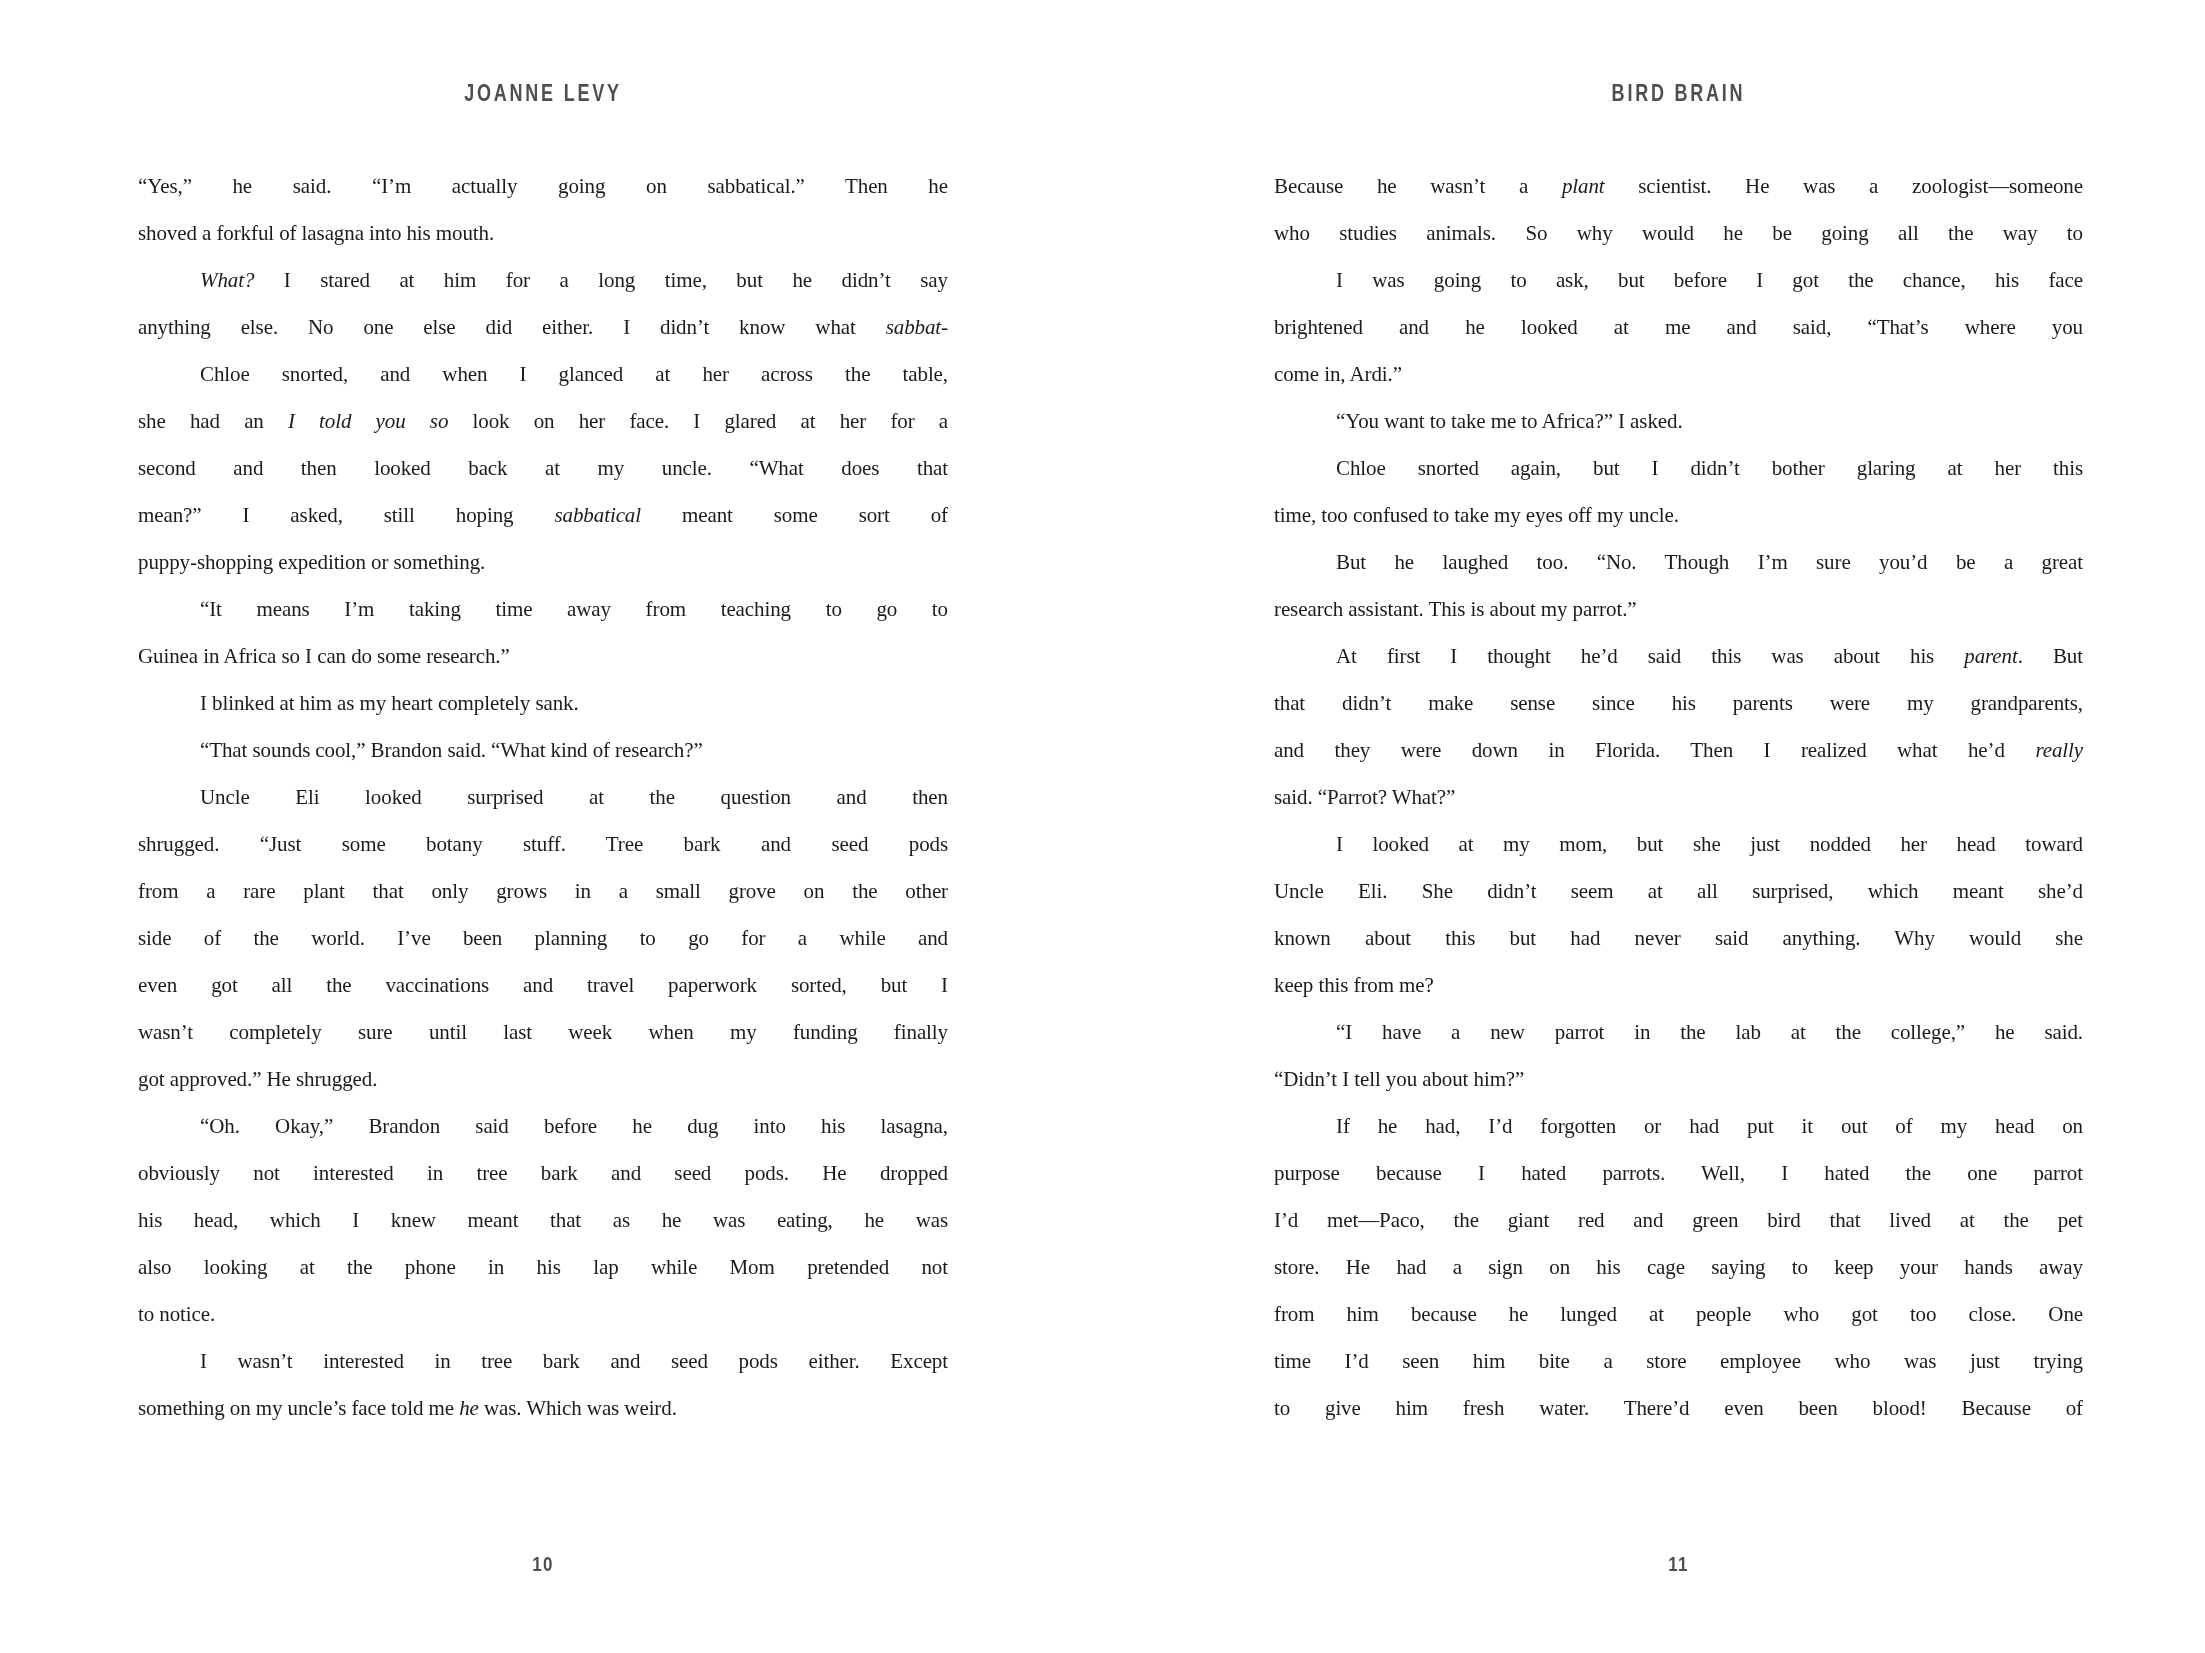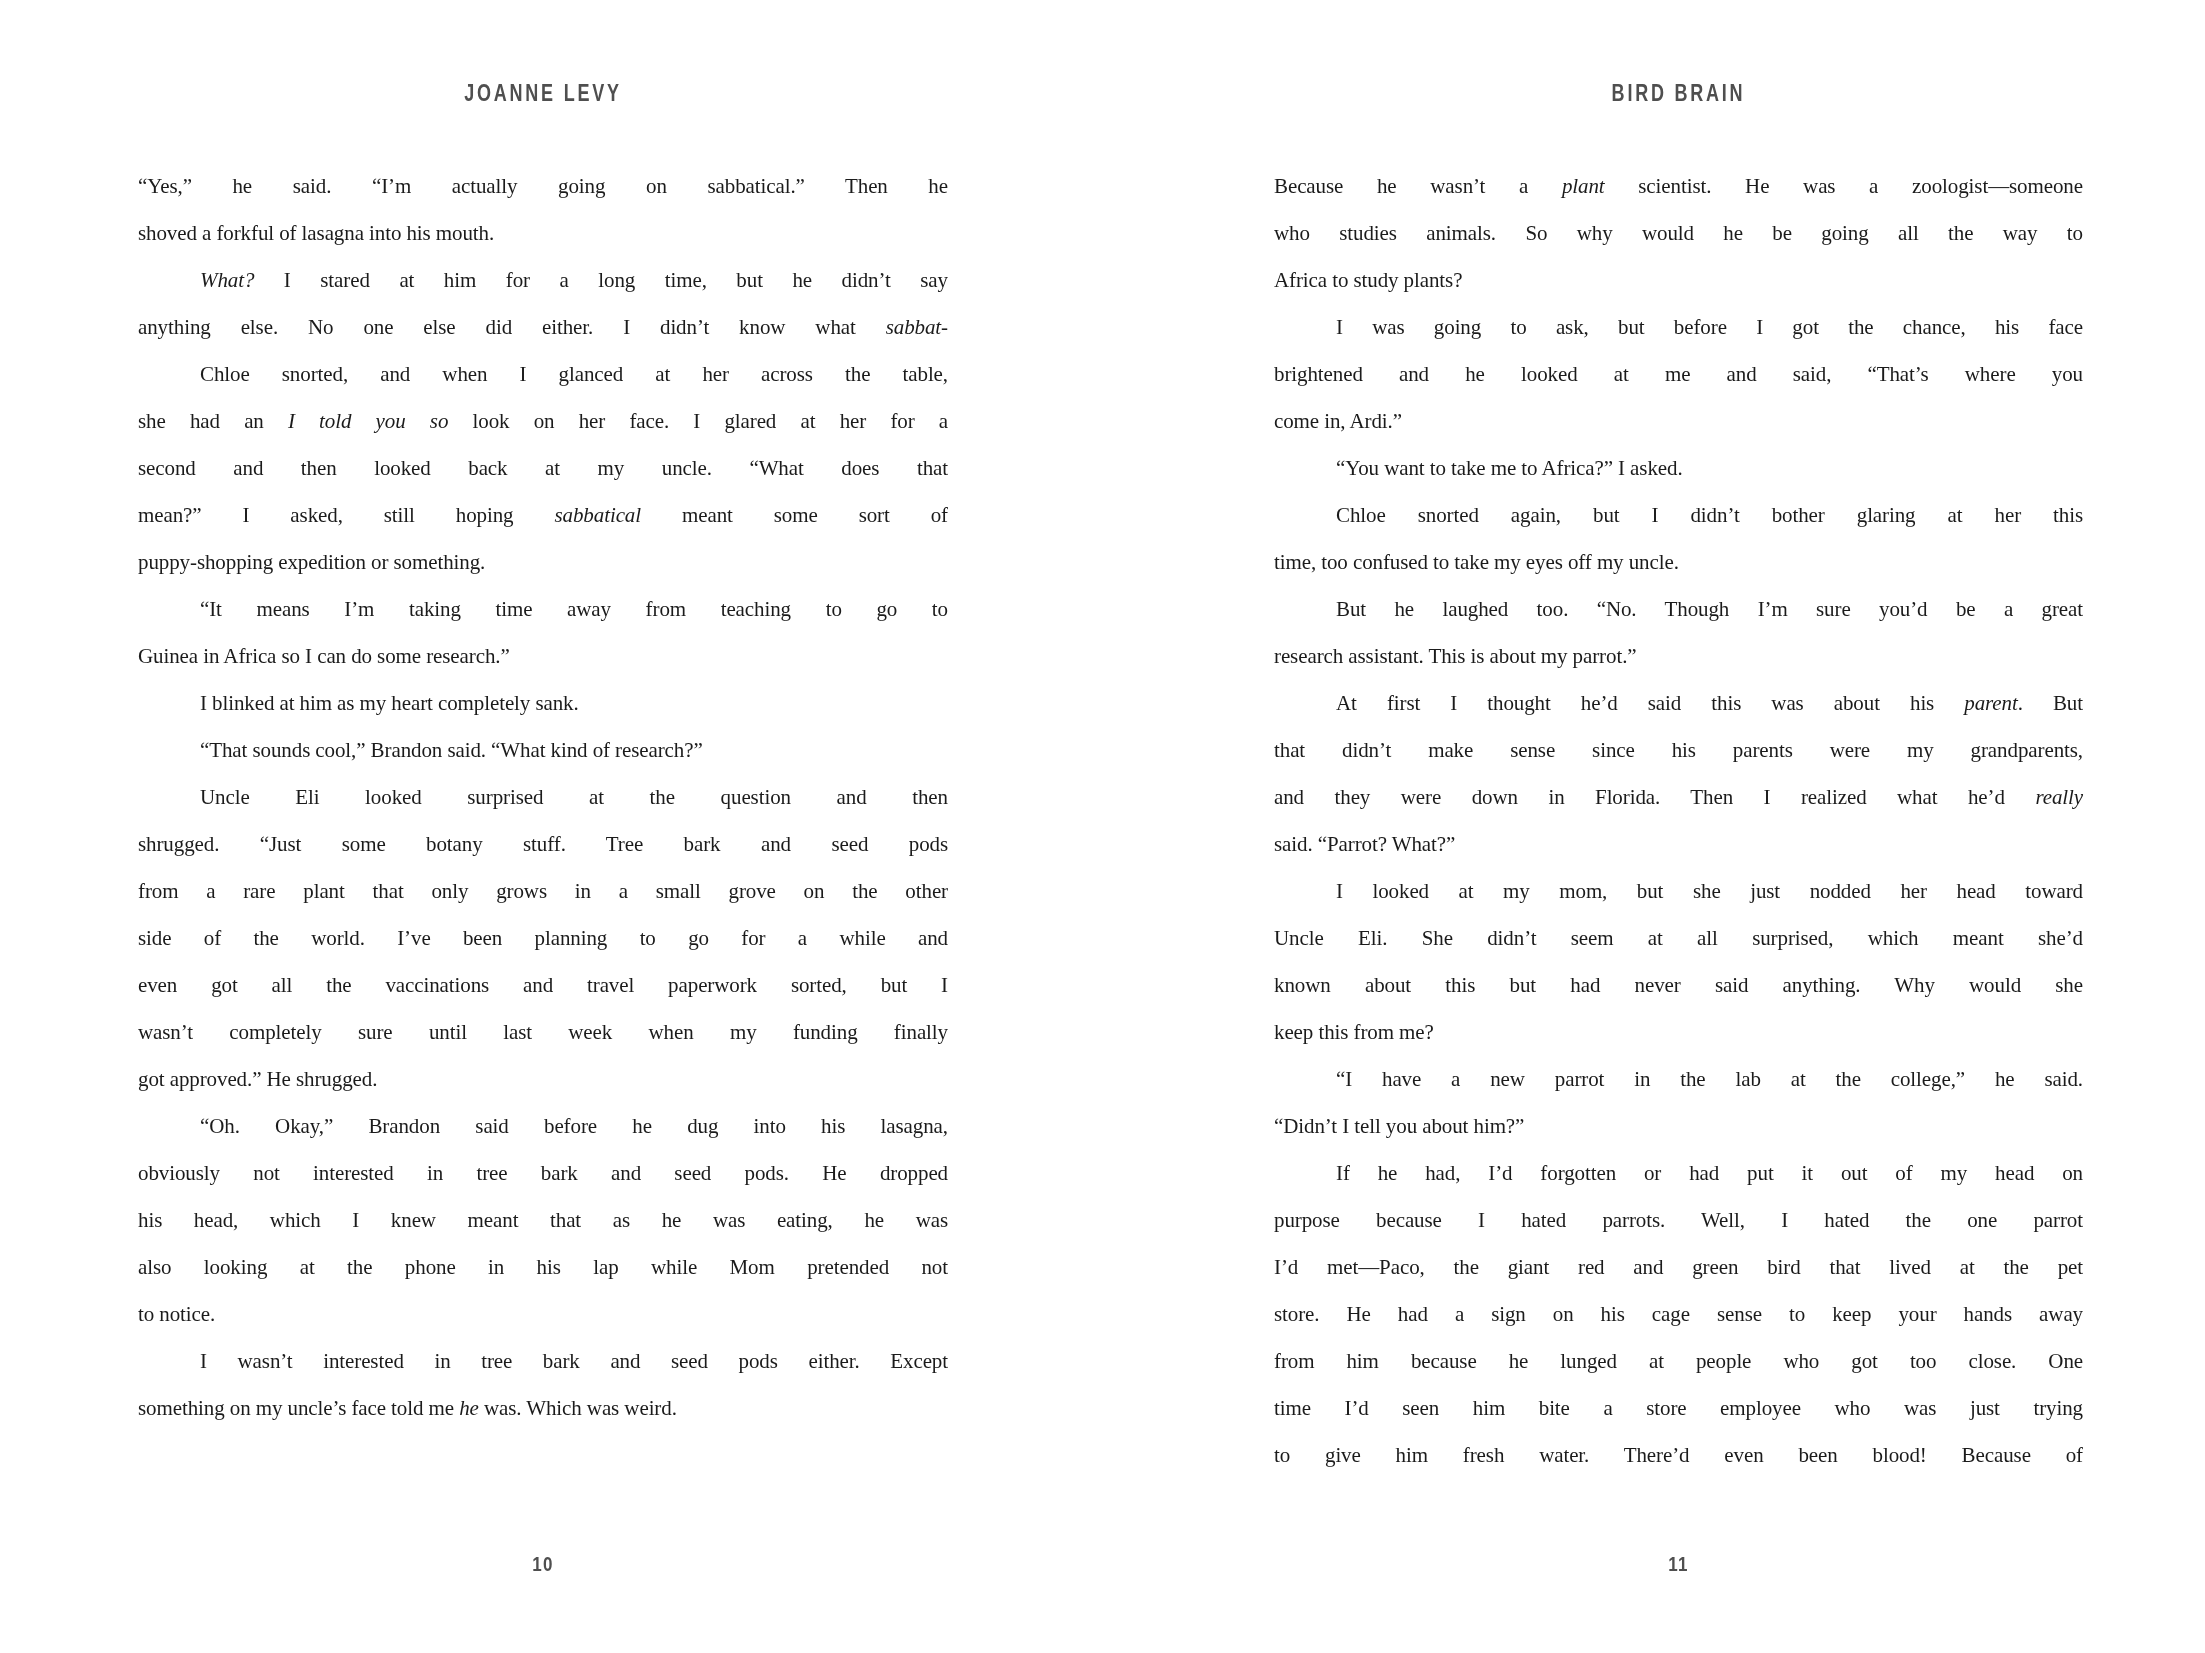--- a/index.html
+++ b/index.html
@@ -132,21 +132,20 @@
       </div>
     <div class="folio">10</div>
   </section>
 
   <section class="page right">
     <div class="running-head">BIRD BRAIN</div>
     <div class="text-col">
         <div class="para">
           <div class="line"><span>Because he wasn’t a </span><em>plant</em><span> scientist. He was a zoologist—someone</span></div>
           <div class="line"><span>who studies animals. So why would he be going all the way to</span></div>
-          <div class="line last"><span>Africa to study plants?</span></div>
         </div>
         <div class="para">
           <div class="line indent"><span>I was going to ask, but before I got the chance, his face</span></div>
           <div class="line"><span>brightened and he looked at me and said, “That’s where you</span></div>
           <div class="line last"><span>come in, Ardi.”</span></div>
         </div>
         <div class="para">
           <div class="line last indent"><span>“You want to take me to Africa?” I asked.</span></div>
         </div>
         <div class="para">
@@ -170,21 +169,21 @@
           <div class="line last"><span>keep this from me?</span></div>
         </div>
         <div class="para">
           <div class="line indent"><span>“I have a new parrot in the lab at the college,” he said.</span></div>
           <div class="line last"><span>“Didn’t I tell you about him?”</span></div>
         </div>
         <div class="para">
           <div class="line indent"><span>If he had, I’d forgotten or had put it out of my head on</span></div>
           <div class="line"><span>purpose because I hated parrots. Well, I hated the one parrot</span></div>
           <div class="line"><span>I’d met—Paco, the giant red and green bird that lived at the pet</span></div>
-          <div class="line"><span>store. He had a sign on his cage sense to keep your hands away</span></div>
+          <div class="line"><span>store. He had a sign on his cage saying to keep your hands away</span></div>
           <div class="line"><span>from him because he lunged at people who got too close. One</span></div>
           <div class="line"><span>time I’d seen him bite a store employee who was just trying</span></div>
           <div class="line"><span>to give him fresh water. There’d even been blood! Because of</span></div>
         </div>
       </div>
     <div class="folio">11</div>
   </section>
 
 </div>
 

